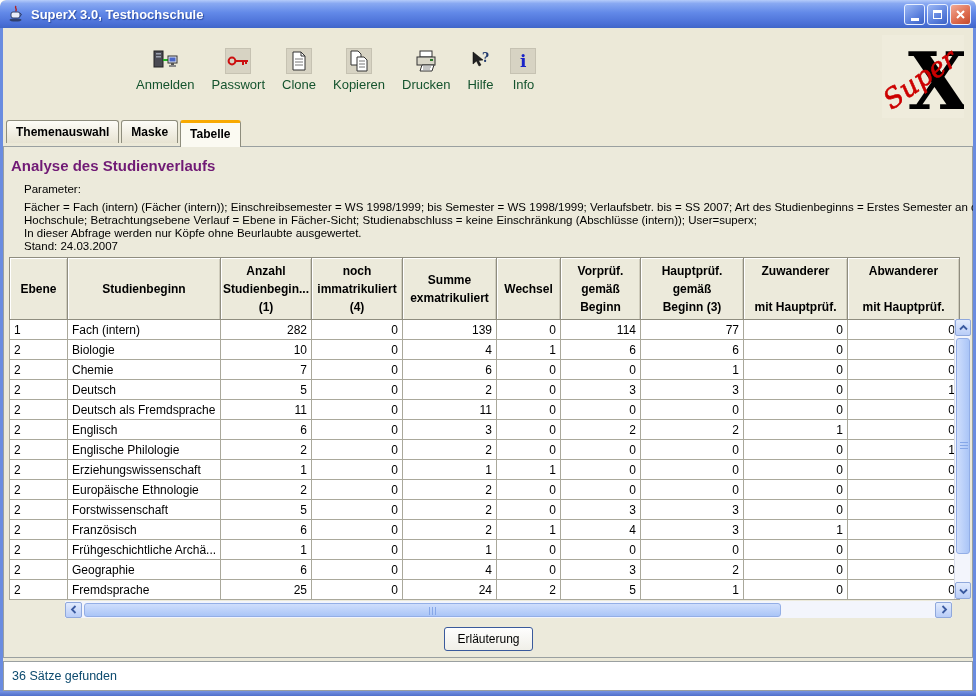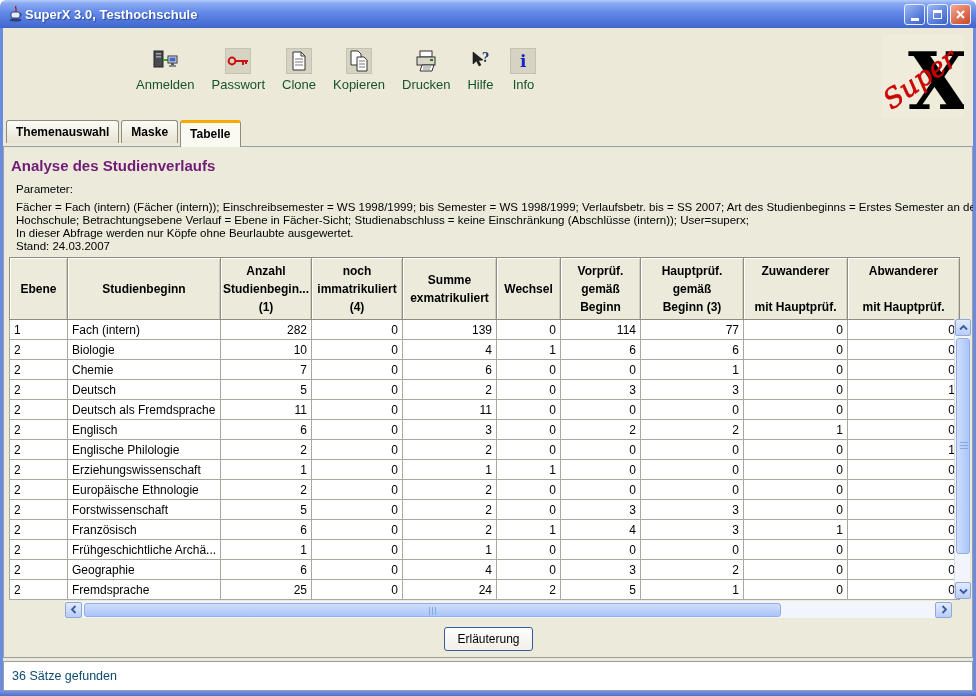--- a/index.html
+++ b/index.html
@@ -10,21 +10,21 @@
   .frame-left  { position:absolute; left:0; top:28px; width:3px;  height:668px; background:#6a8ce0; }
   .frame-right { position:absolute; right:0; top:28px; width:3px; height:668px; background:#6a8ce0; }
   .frame-bottom{ position:absolute; left:0; bottom:0; width:976px; height:5px; background:linear-gradient(180deg,#7693e4,#4f6fc9); }
 
   
   .titlebar { position:absolute; left:0; top:0; width:976px; height:28px;
     background:linear-gradient(180deg,#b5ccfa 0%, #89a9f2 12%, #6289e8 45%, #4a6fd6 85%, #4messi066c8 100%);
     background:linear-gradient(180deg,#b5ccfa 0%, #89a9f2 12%, #6289e8 45%, #4a6fd6 85%, #4066c8 100%);
     display:flex; align-items:center; border-radius:6px 6px 0 0; }
   .java-icon { margin-left:7px; width:18px; height:18px; display:inline-flex; }
-  .title-text { color:#fff; font-weight:bold; font-size:13px; text-shadow:1px 1px 1px #2a4aa0; }
+  .title-text { color:#fff; font-weight:bold; font-size:13px; margin-left:6px; text-shadow:1px 1px 1px #2a4aa0; }
   .winbtns { margin-left:auto; margin-right:5px; display:flex; gap:2px; }
   .wbtn { width:21px; height:21px; border-radius:3px; border:1px solid #e8f0ff;
     display:inline-flex; align-items:center; justify-content:center; }
   .wbtn.min, .wbtn.max { background:linear-gradient(145deg,#9db9f5 0%, #5b80dd 60%, #3c61c4 100%); }
   .wbtn.close { background:linear-gradient(145deg,#f2ab97 0%, #dd6a4c 60%, #c24a2e 100%); }
   .glyph-min { width:8px; height:3px; background:#fff; align-self:flex-end; margin-bottom:3px; }
   .glyph-max { width:9px; height:9px; border:1px solid #fff; border-top:3px solid #fff; }
 
   
   .toolbar { position:absolute; left:136px; top:48px; display:flex; gap:17px; }
@@ -38,21 +38,21 @@
 
   
   .tabbar { position:absolute; left:6px; top:120px; display:flex; height:27px; z-index:3; }
   .tab { font-size:12px; font-weight:bold; padding:4px 9px 3px 9px; border:1px solid #8e8d7d; border-bottom:none;
     border-radius:3px 3px 0 0; background:linear-gradient(180deg,#fdfcf7,#e7e3d2); margin-right:2px; height:23px; }
   .tab.active { background:#fbfaf2; border-top:3px solid #f8a900; height:27px; padding-top:4px; position:relative; z-index:4; }
 
   
   .panel { position:absolute; left:3px; top:146px; width:970px; height:512px; background:#eceadb; border:1px solid #9aa0a0; }
   .rpt-title { position:absolute; left:7px; top:10px; font-size:15px; font-weight:bold; color:#701a75; }
-  .p-line { position:absolute; left:12px; font-size:11.5px; color:#000; white-space:nowrap; }
+  .p-line { position:absolute; left:20px; font-size:11.5px; color:#000; white-space:nowrap; }
 
   
   table.grid { position:absolute; left:5px; top:110px; border-collapse:collapse; table-layout:fixed; width:950px; background:#fff; }
   table.grid th { background:#eceadb; font-size:12px; font-weight:bold; color:#000; text-align:center; vertical-align:middle;
     white-space:pre-line; line-height:18px; height:62px; border:1px solid #8f8d7f; box-shadow:inset 1px 1px 0 #fff, inset -1px 0 0 #cfccbc; padding:0 2px; }
   table.grid td { background:#fff; font-size:12px; color:#000; height:20px; border:1px solid #aaa89b; padding:0 4px; overflow:hidden; white-space:nowrap; }
   td.al { text-align:left; } td.ar { text-align:right; }
 
   
   .vsb { position:absolute; left:950px; top:172px; width:16px; height:280px; background:#f3f5fc; border-left:1px solid #d8dcea; z-index:5; }

